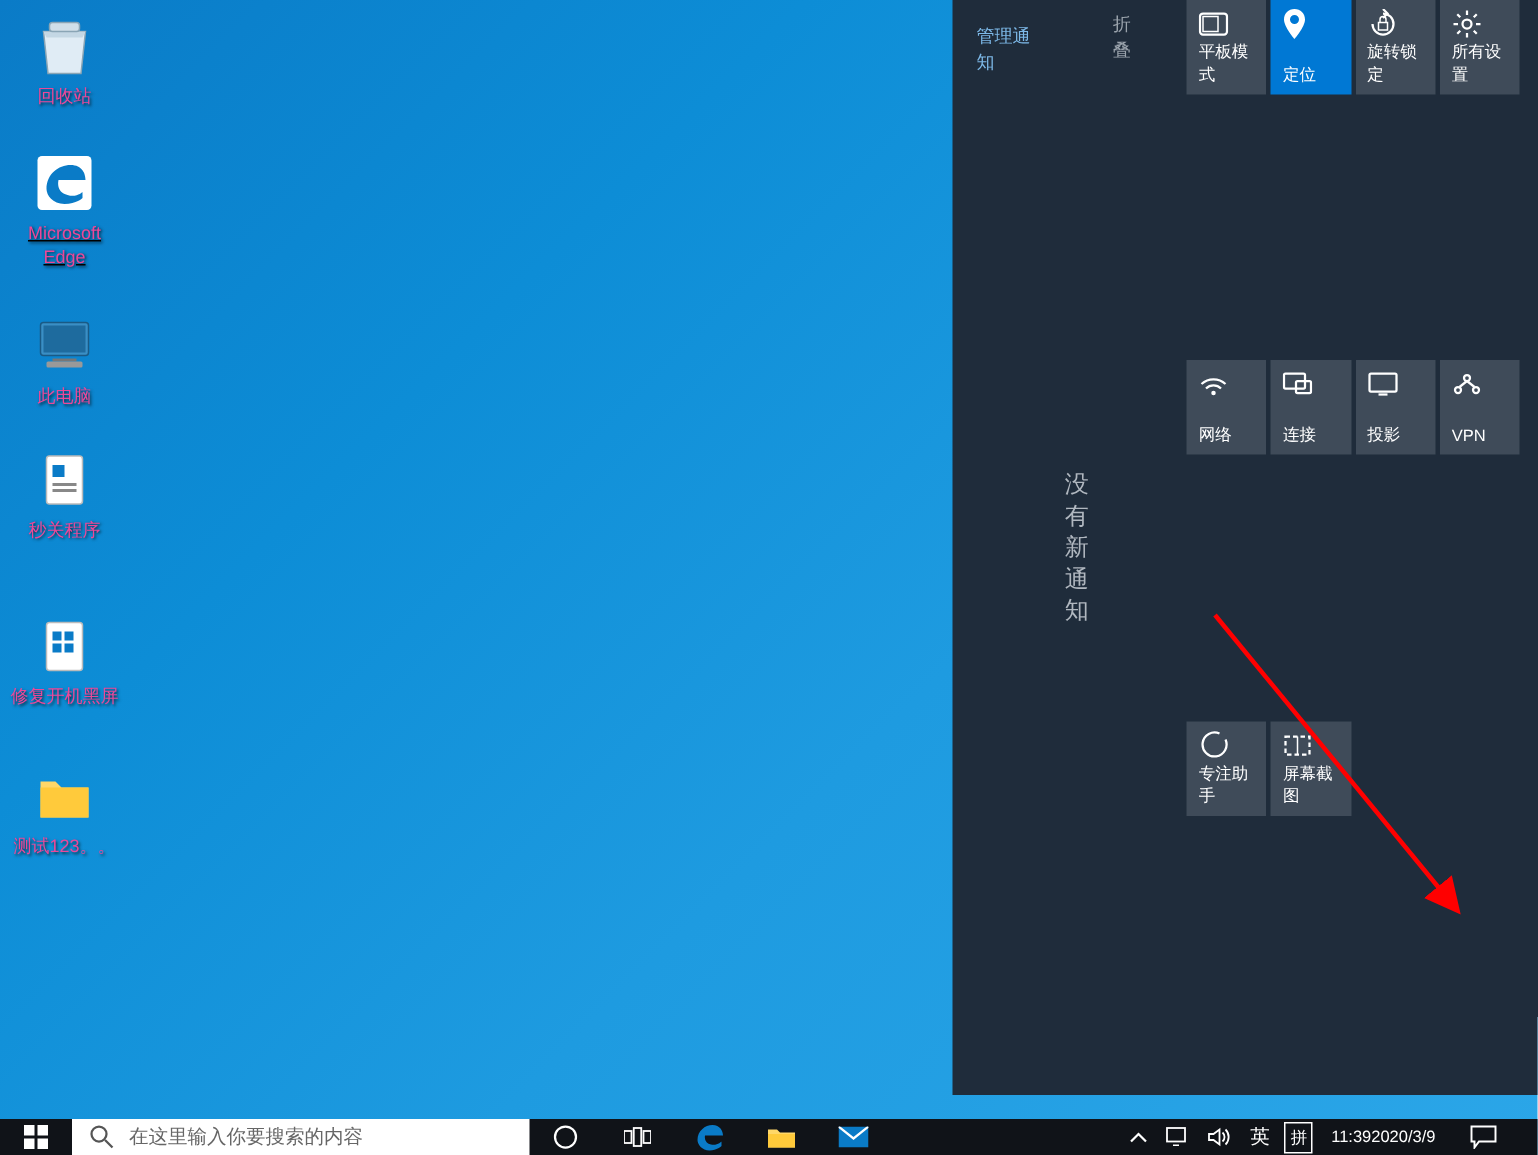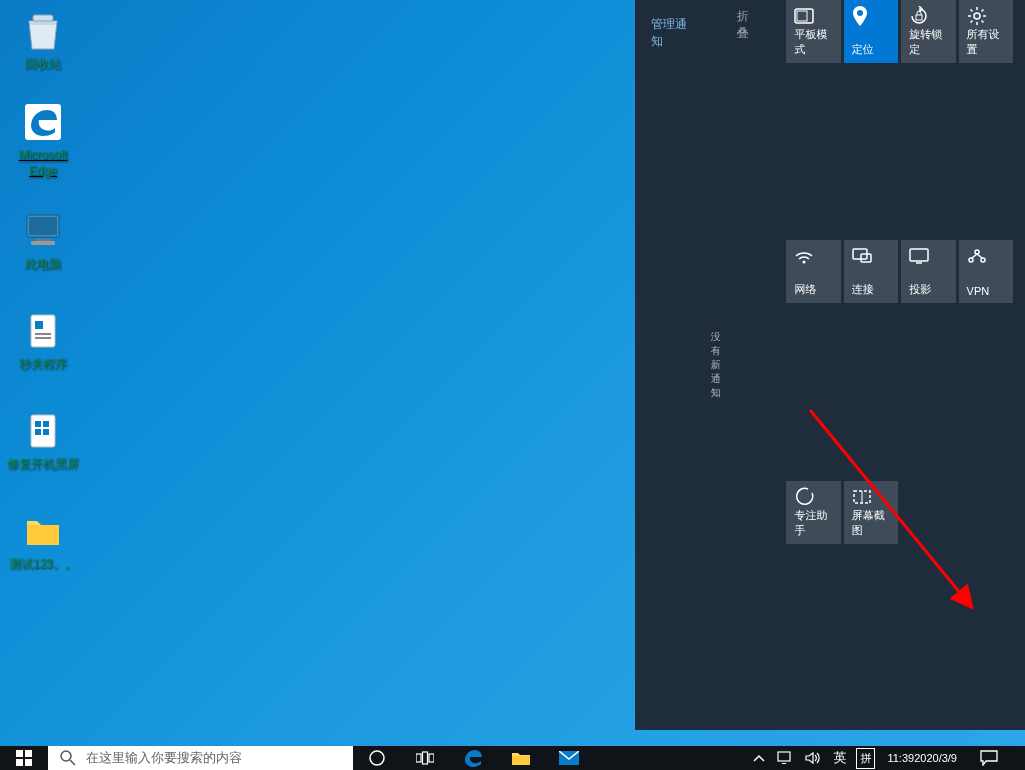--- a/index.html
+++ b/index.html
@@ -21,31 +21,31 @@
       flex-direction: column;
       align-items: center;
       cursor: pointer;
       padding: 2px;
     }
     .desktop-icon .icon-img {
       width: 48px; height: 48px;
       display: flex; align-items: center; justify-content: center;
     }
     .desktop-icon .icon-label {
-      color: #15803d;
+      color: #ec4899;
       font-size: 12px;
       text-align: center;
       text-shadow: 1px 1px 2px rgba(0,0,0,0.7);
       margin-top: 2px;
       line-height: 1.3;
     }
     .di-1 { top: 5px; left: 5px; }
     .di-2 { top: 96px; left: 5px; text-decoration: underline; }
     .di-3 { top: 205px; left: 5px; align-items: center; }
-    .di-4 { top: 305px; left: 5px; }
+    .di-4 { top: 294px; left: 5px; }
     .di-5 { top: 405px; left: 5px; }
     .di-6 { top: 505px; left: 5px; }
 
     
     .action-center {
       position: absolute;
       top: 0; right: 0;
       width: 390px;
       height: 730px;
       background: #1f2c3b;
@@ -64,21 +64,21 @@
       cursor: pointer;
     }
     .ac-body {
       flex: 1;
       display: flex;
       align-items: center;
       justify-content: center;
     }
     .ac-no-notif {
       color: #b0b7bf;
-      font-size: 10px;
+      font-size: 16px;
       text-align: center;
     }
     .ac-collapse {
       color: #9aa3ac;
       font-size: 12px;
       padding: 8px 16px;
       cursor: pointer;
     }
     .ac-buttons {
       display: grid;

